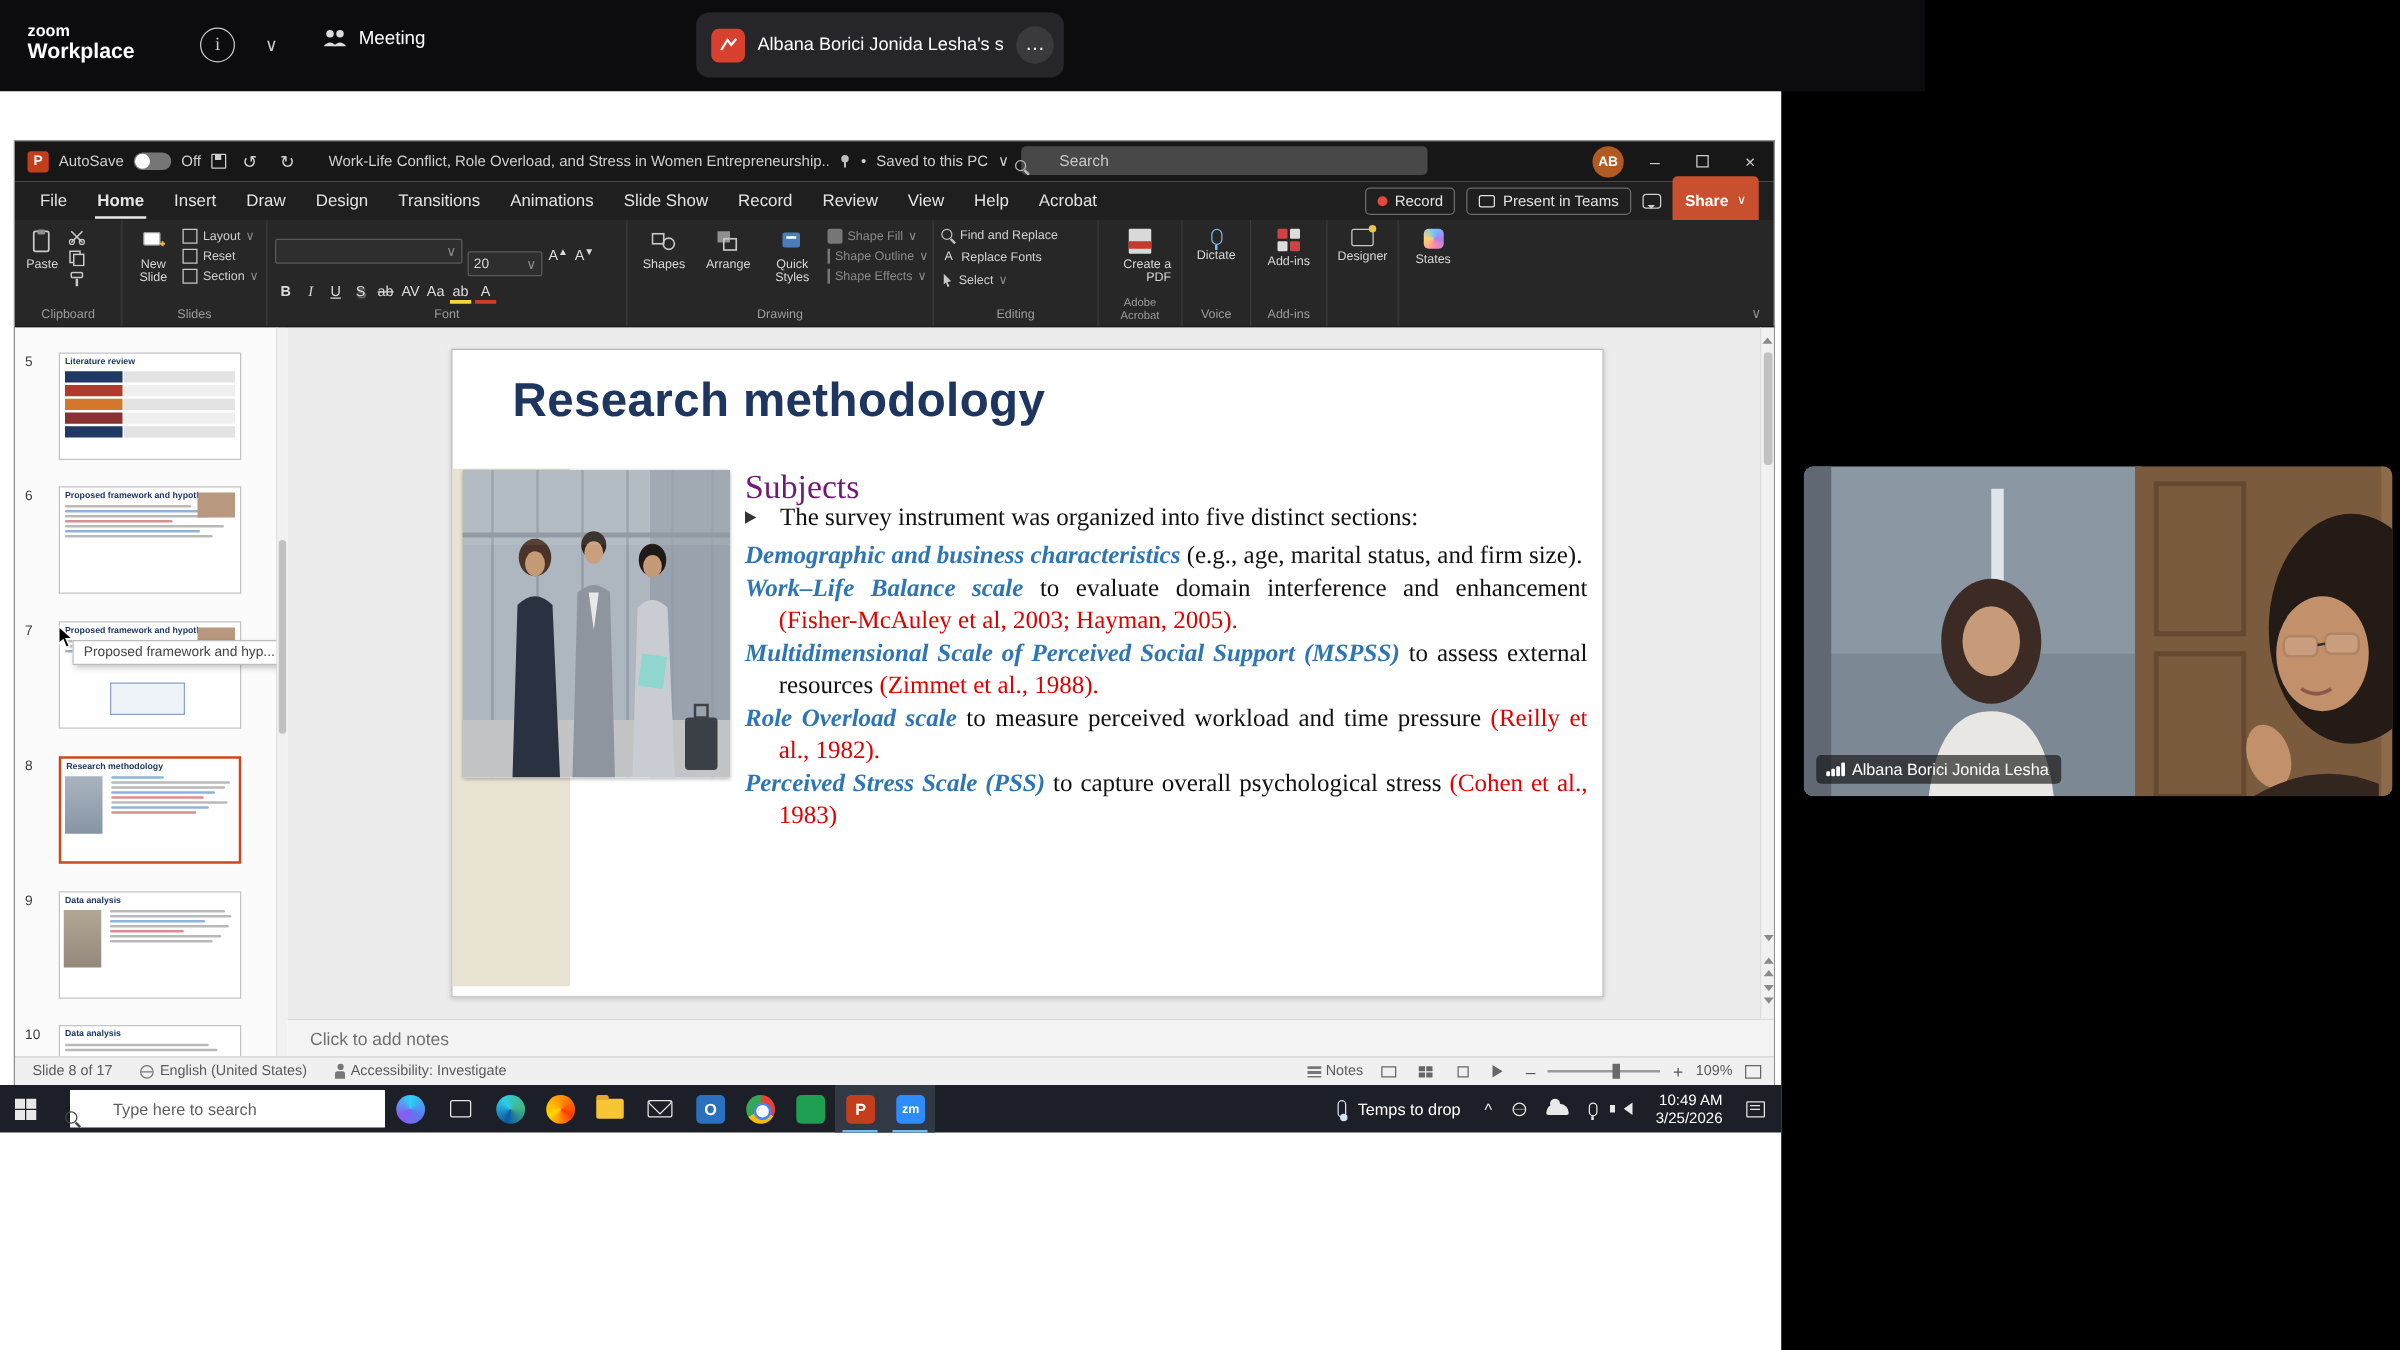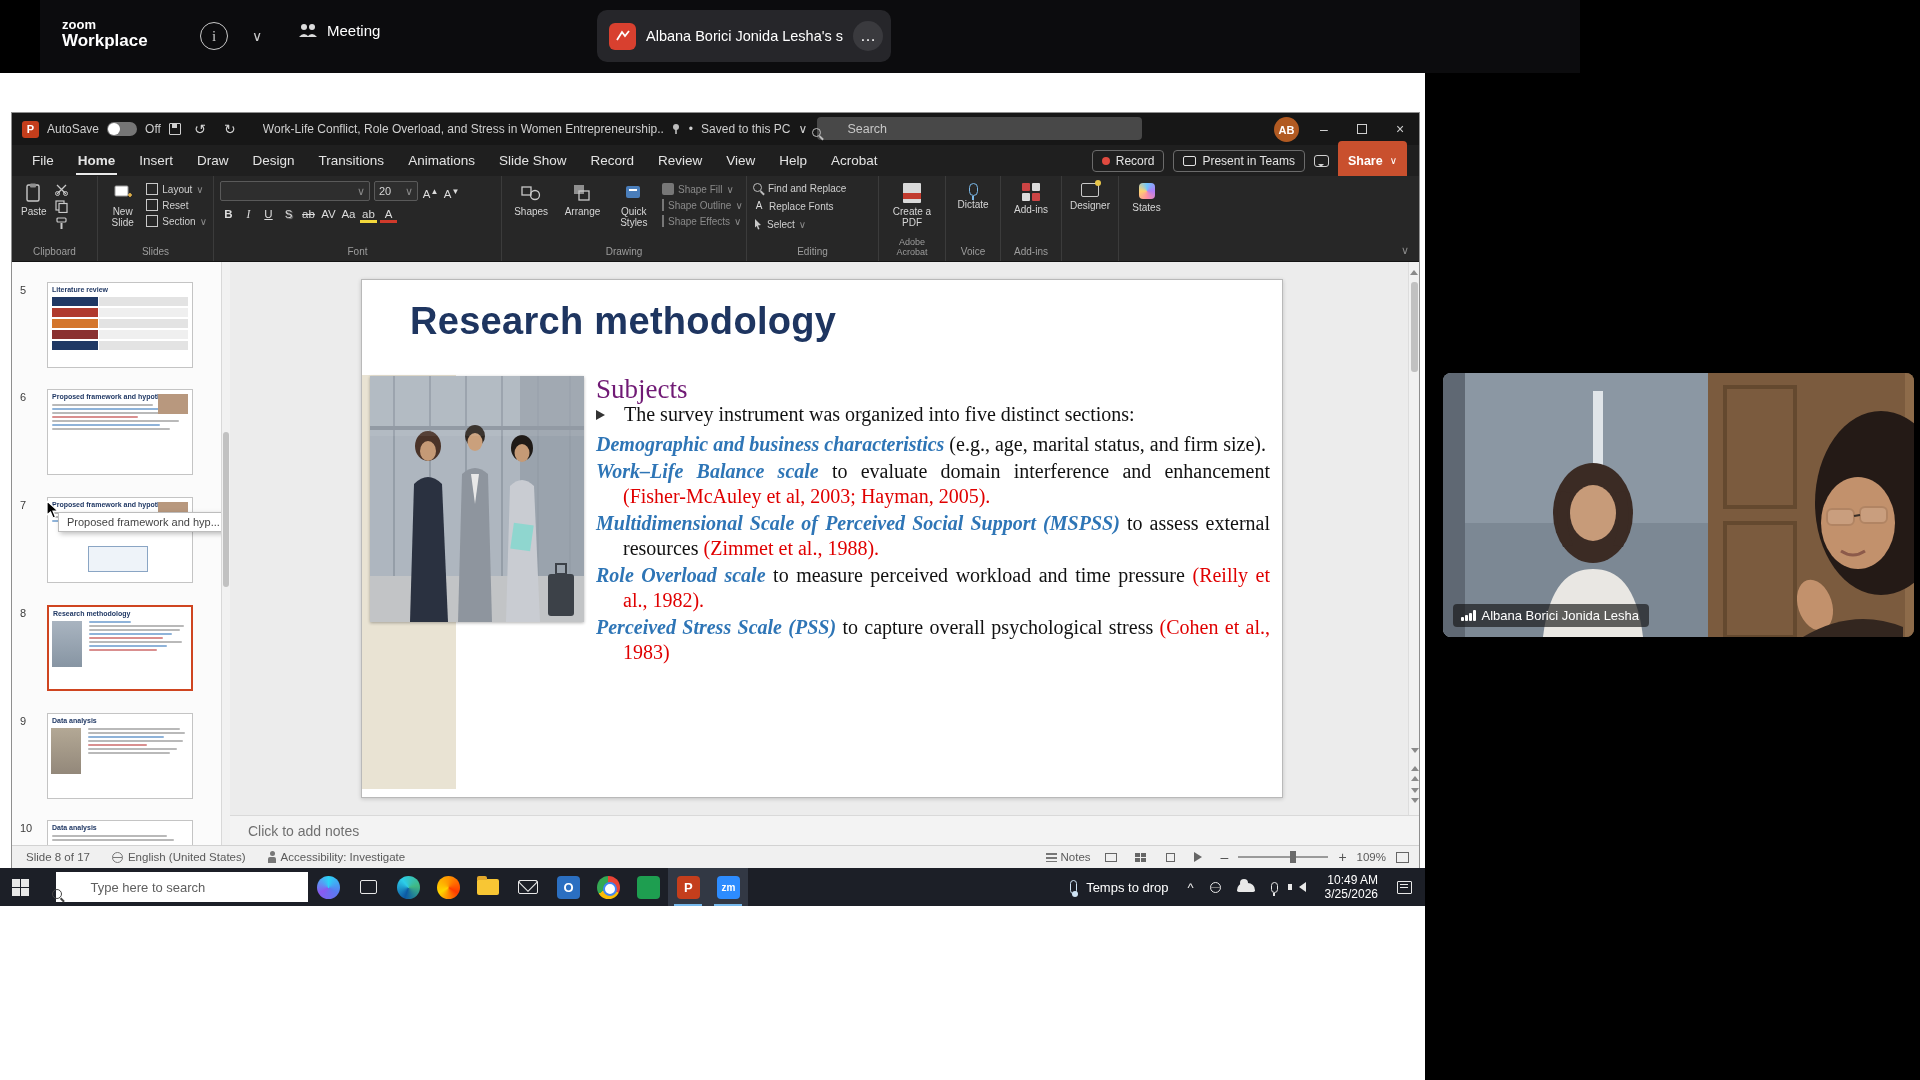--- a/index.html
+++ b/index.html
@@ -2,21 +2,21 @@
 <html><head>
 <meta charset="utf-8">
 <style>
 *{margin:0;padding:0;box-sizing:border-box;}
 html,body{width:1920px;height:1080px;}
 body{background:#000;font-family:"Liberation Sans","DejaVu Sans",sans-serif;position:relative;overflow:hidden;color:#ddd;}
 .abs{position:absolute;}
 .flex{display:flex;align-items:center;}
 
 
-.ztopbar{left:0;top:0;width:1540px;height:73px;background:#0c0c0e;margin-left:40px;}
+.ztopbar{left:0;top:0;width:1540px;height:73px;background:#0c0c0e;}
 .zlogo1{font-size:13px;font-weight:bold;color:#fff;line-height:14px;}
 .zlogo2{font-size:17px;font-weight:bold;color:#fff;line-height:18px;}
 .zinfo{width:28px;height:28px;border:1.5px solid #c9c9c9;border-radius:50%;color:#c9c9c9;font-size:15px;font-family:"Liberation Serif",serif;display:flex;align-items:center;justify-content:center;}
 .zchev{color:#c9c9c9;font-size:14px;}
 .ztab-pill{background:#26262a;border-radius:10px;}
 .zshare-ico{width:27px;height:27px;border-radius:6px;background:#d8402f;display:flex;align-items:center;justify-content:center;}
 .zellipsis{width:30px;height:30px;border-radius:50%;background:#3a3a3e;color:#fff;display:flex;align-items:center;justify-content:center;font-size:16px;}
 
 
 .sharedbg{left:0;top:73px;width:1425px;height:1007px;background:#fff;}
@@ -333,21 +333,21 @@
       </div>
       <div class="rlabel">Slides</div>
     </div>
 
     <div class="rgroup" style="width:288px;">
       <div class="flex" style="gap:4px;">
         <div class="combo" style="width:150px;">
             <span></span>
             <span class="graytx">∨</span>
           </div>
-        <div class="combo" style="width:44px;">
+        <div class="combo" style="width:60px;margin-top:20px;">
             <span>20</span>
             <span class="graytx">∨</span>
           </div>
         <span class="fbtn"><span>A</span><span style="font-size:8px;vertical-align:4px;">▲</span></span>
         <span class="fbtn"><span>A</span><span style="font-size:8px;vertical-align:4px;">▼</span></span>
       </div>
       <div class="flex" style="gap:3px;margin-top:5px;">
         <span class="fbtn" style="font-weight:bold;">B</span>
         <span class="fbtn" style="font-style:italic;font-family:'Liberation Serif',serif;">I</span>
         <span class="fbtn" style="text-decoration:underline;">U</span>
@@ -423,21 +423,21 @@
             <span>Select</span>
             <span class="graytx">∨</span>
           </span>
       </div>
       <div class="rlabel">Editing</div>
     </div>
 
     <div class="rgroup" style="width:67px;">
       <div class="bigbtn">
         <span class="i-pdf"></span>
-        <span style="width:50px;">Create a PDF</span>
+        <span style="width:50px;text-align:right;">Create a PDF</span>
       </div>
       <div class="rlabel" style="font-size:9px;">Adobe Acrobat</div>
     </div>
 
     <div class="rgroup" style="width:55px;">
       <div class="bigbtn">
         <span class="i-mic"></span>
         <span>Dictate</span>
       </div>
       <div class="rlabel">Voice</div>

